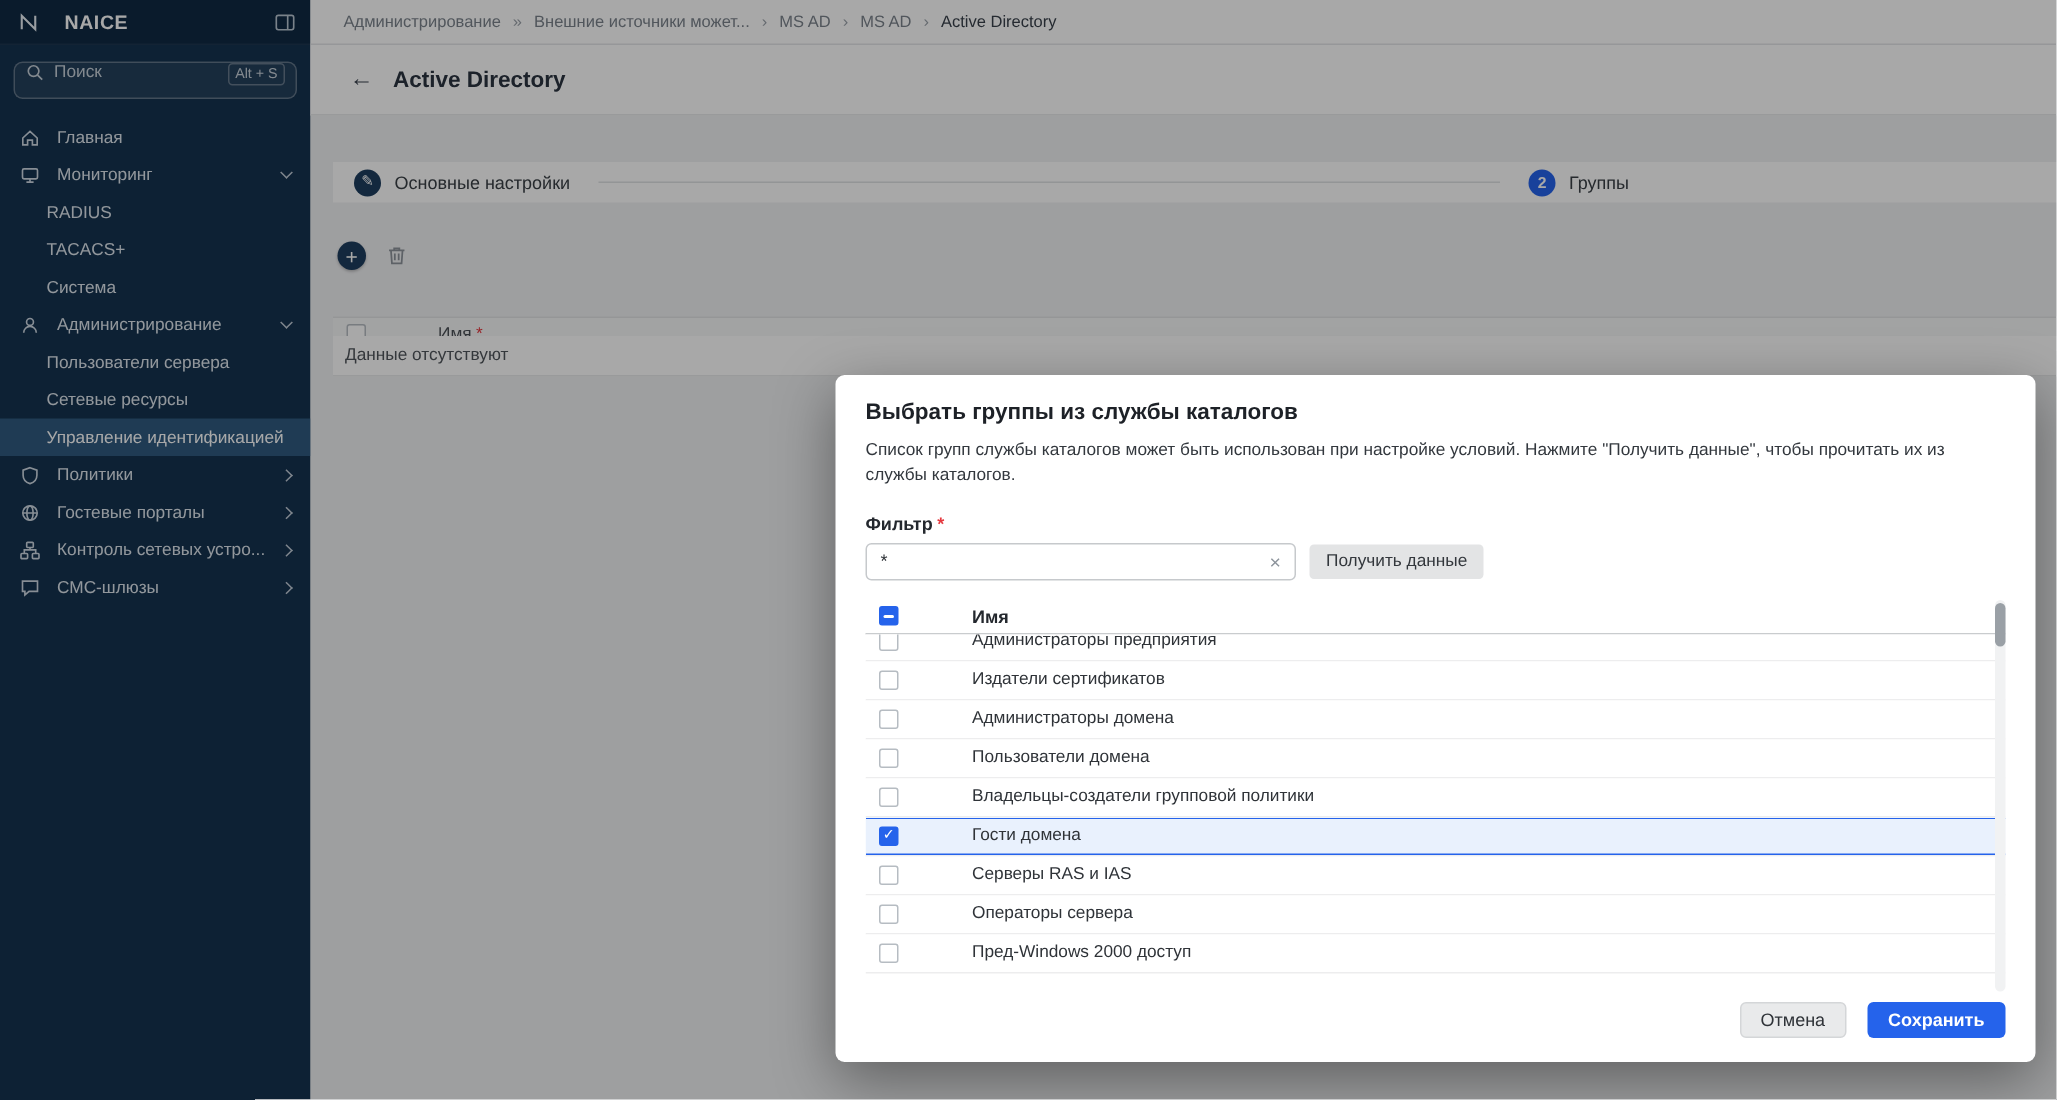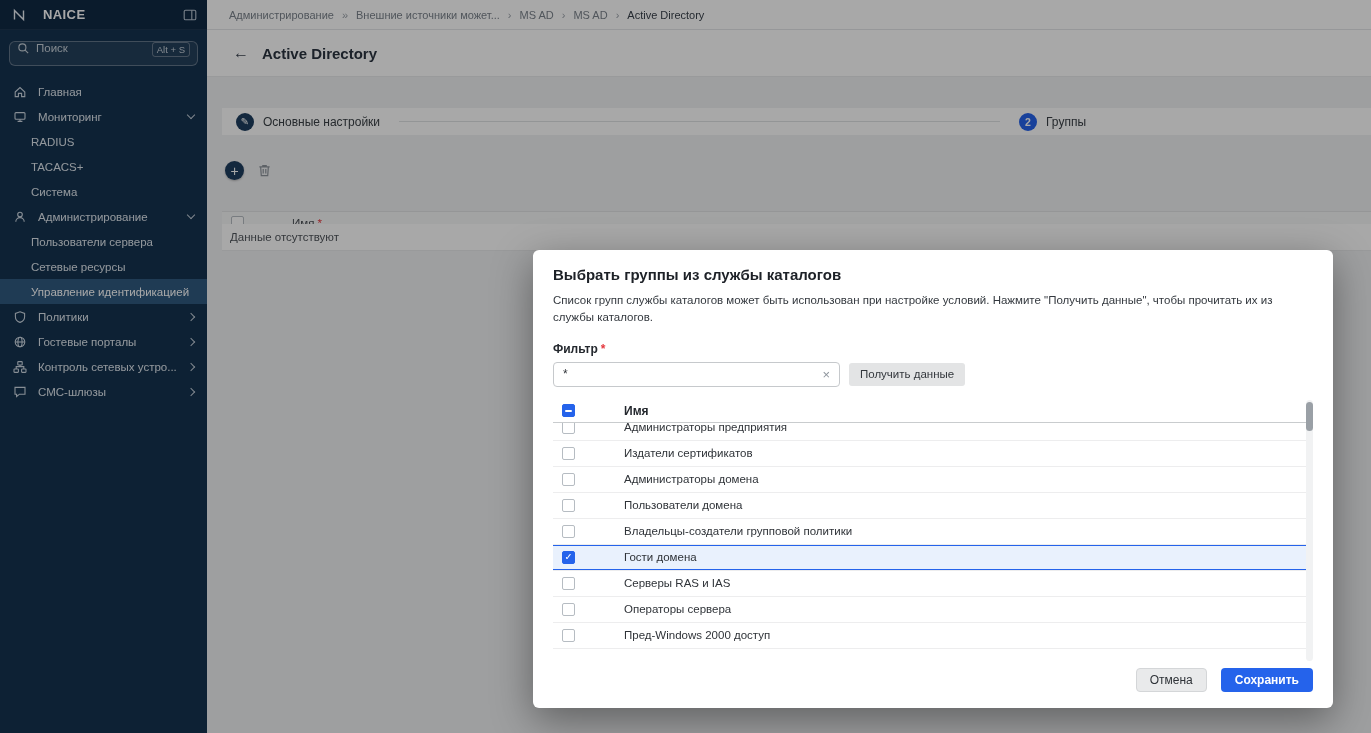--- a/index.html
+++ b/index.html
@@ -52,21 +52,21 @@
   .empty-row{position:absolute;top:224px;left:15px;right:0;height:27px;background:#fff;border-bottom:1px solid #e8eaec;display:flex;align-items:center;padding-left:8px;font-size:11.5px;color:#50555b}
 
   
   .cb{width:13px;height:13px;border:1px solid #b6bcc2;border-radius:2px;background:#fff;display:inline-flex;align-items:center;justify-content:center;flex:none;cursor:pointer}
   .cb.checked,.cb.indet{background:#2563eb;border-color:#2563eb}
   .cb.checked::after{content:"✓";color:#fff;font-size:9.5px;font-weight:700;line-height:1}
   .cb.indet::after{content:"";width:7px;height:2px;background:#fff;border-radius:1px}
 
   
   .overlay{position:absolute;inset:0;background:rgba(0,0,0,.34);z-index:5}
-  .modal{position:absolute;left:533px;top:250px;width:800px;height:458px;background:#fff;border-radius:6px;box-shadow:0 12px 40px rgba(0,0,0,.4);z-index:10;padding:16px 20px}
+  .modal{position:absolute;left:557px;top:250px;width:800px;height:458px;background:#fff;border-radius:6px;box-shadow:0 12px 40px rgba(0,0,0,.4);z-index:10;padding:16px 20px}
   .modal-title{font-size:15px;font-weight:700;color:#1d2127}
   .modal-desc{margin-top:9px;font-size:11.5px;line-height:1.5;color:#33383e;max-width:757px}
   .filter-label{margin-top:15px;font-size:12px;font-weight:700;color:#24282e;display:flex;align-items:flex-start}
   .filter-row{margin-top:6px;display:flex;align-items:center;gap:9px}
   .filter-input{width:287px;height:25px;border:1px solid #c6c9cc;border-radius:4px;background:#fff;display:flex;align-items:center;padding:0 9px}
   .filter-input input{border:none;outline:none;flex:1;font-size:12px;color:#2f3338;font-family:inherit;background:transparent}
   .clear-x{color:#8d949c;font-size:13px;cursor:pointer;line-height:1}
   .fetch-btn{height:23px;background:#e3e4e5;border:none;border-radius:3px;padding:0 11px;font-size:11.5px;color:#33373c;cursor:pointer;font-family:inherit}
 
   .gtable{margin-top:13px;position:relative}

